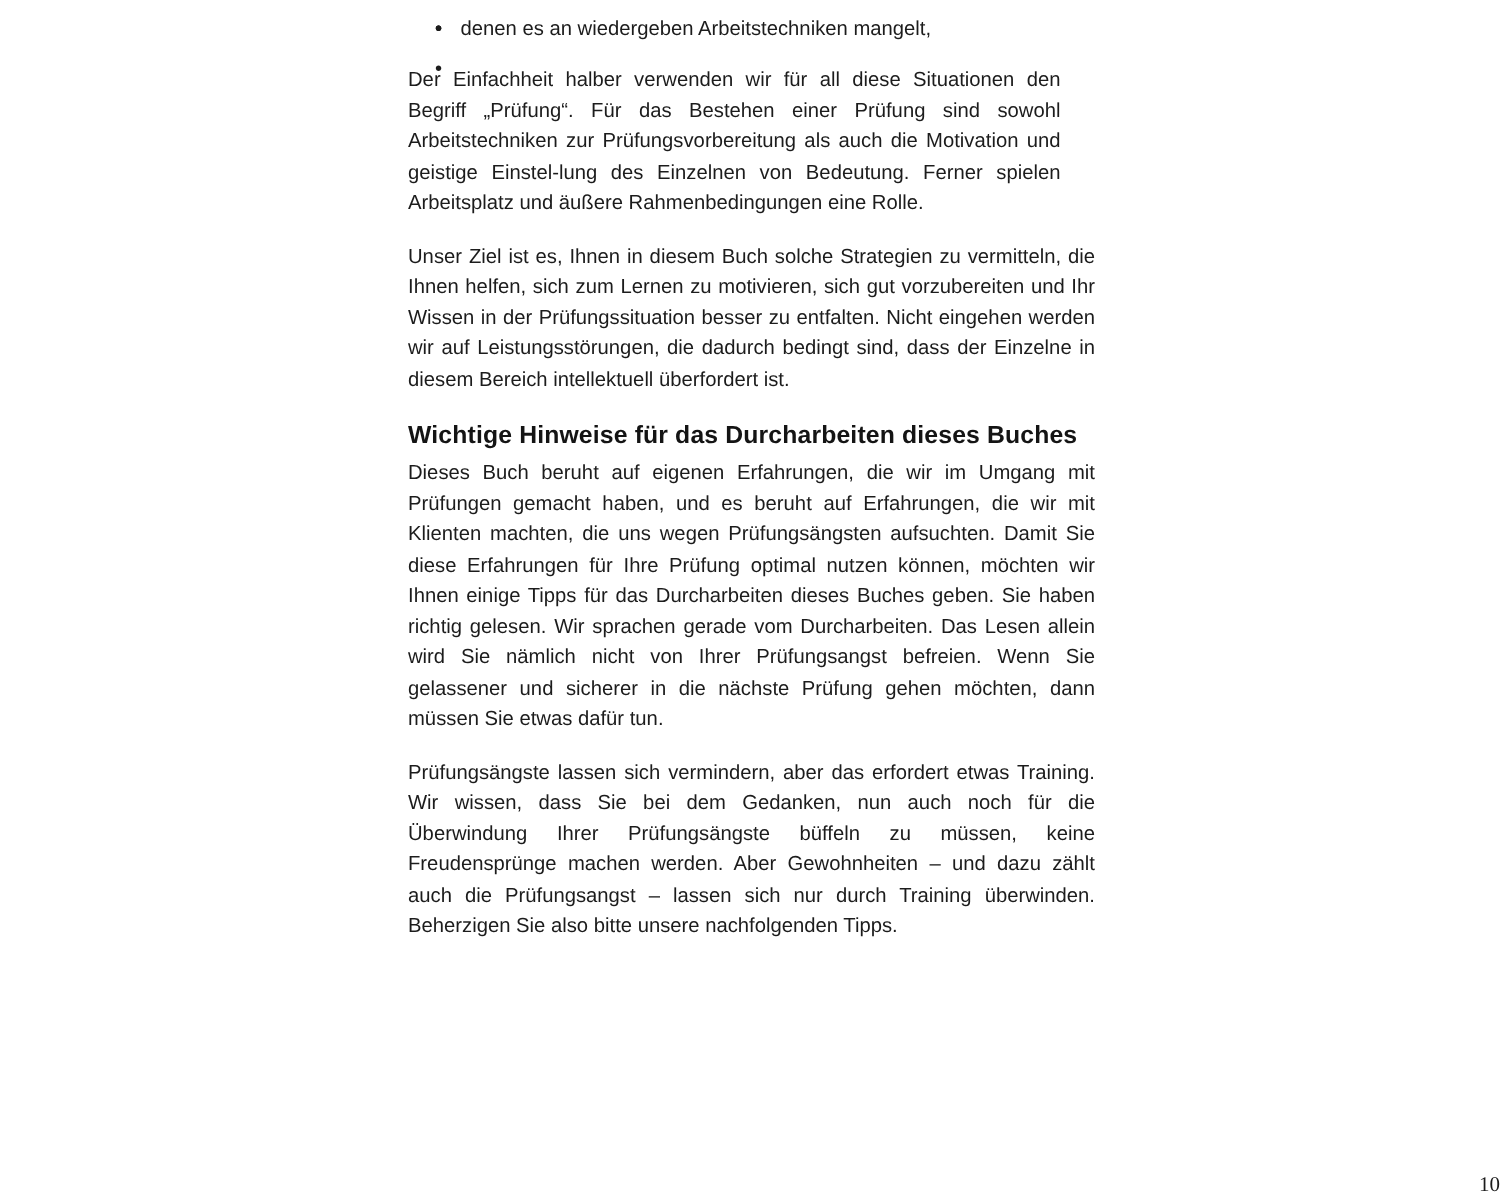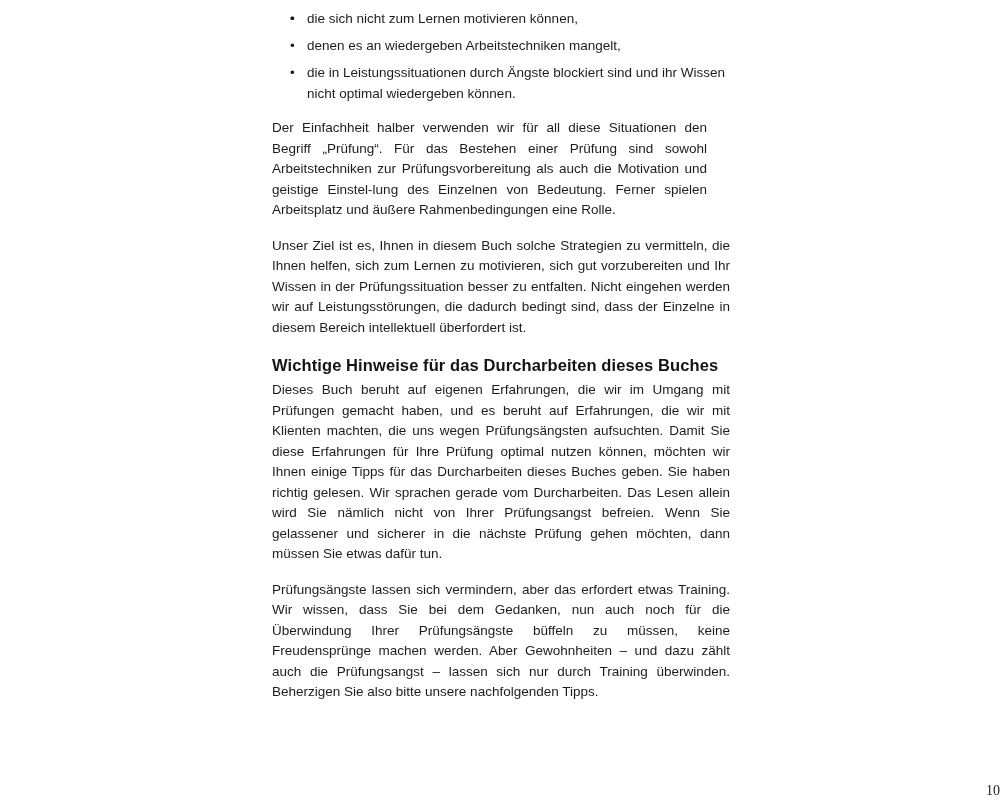--- a/index.html
+++ b/index.html
@@ -78,29 +78,27 @@
 <div class="page">
 
   <div class="text-column">
 
     <ul class="bullet-list">
       <li>
         <span class="marker">•</span>
       </li>
       <li>
         <span class="marker">•</span>
-        <span>die sich nicht zum Lernen motivieren können,</span>
       </li>
       <li>
         <span class="marker">•</span>
         <span>denen es an wiedergeben Arbeitstechniken mangelt,</span>
       </li>
       <li>
         <span class="marker">•</span>
-        <span>die in Leistungssituationen durch Ängste blockiert sind und ihr Wissen nicht optimal wiedergeben können.</span>
       </li>
     </ul>
 
     <p class="body-par narrow">Der Einfachheit halber verwenden wir für all diese Situationen den Begriff „Prüfung“. Für das Bestehen einer Prüfung sind sowohl Arbeitstechniken zur Prüfungsvorbereitung als auch die Motivation und geistige Einstel-lung des Einzelnen von Bedeutung. Ferner spielen Arbeitsplatz und äußere Rahmenbedingungen eine Rolle.</p>
 
     <p class="body-par gap-before">Unser Ziel ist es, Ihnen in diesem Buch solche Strategien zu vermitteln, die Ihnen helfen, sich zum Lernen zu motivieren, sich gut vorzubereiten und Ihr Wissen in der Prüfungssituation besser zu entfalten. Nicht eingehen werden wir auf Leistungsstörungen, die dadurch bedingt sind, dass der Einzelne in diesem Bereich intellektuell überfordert ist.</p>
 
     <h2 class="section-heading">Wichtige Hinweise für das Durcharbeiten dieses Buches</h2>
 
     <p class="body-par">Dieses Buch beruht auf eigenen Erfahrungen, die wir im Umgang mit Prüfungen gemacht haben, und es beruht auf Erfahrungen, die wir mit Klienten machten, die uns wegen Prüfungsängsten aufsuchten. Damit Sie diese Erfahrungen für Ihre Prüfung optimal nutzen können, möchten wir Ihnen einige Tipps für das Durcharbeiten dieses Buches geben. Sie haben richtig gelesen. Wir sprachen gerade vom Durcharbeiten. Das Lesen allein wird Sie nämlich nicht von Ihrer Prüfungsangst befreien. Wenn Sie gelassener und sicherer in die nächste Prüfung gehen möchten, dann müssen Sie etwas dafür tun.</p>

